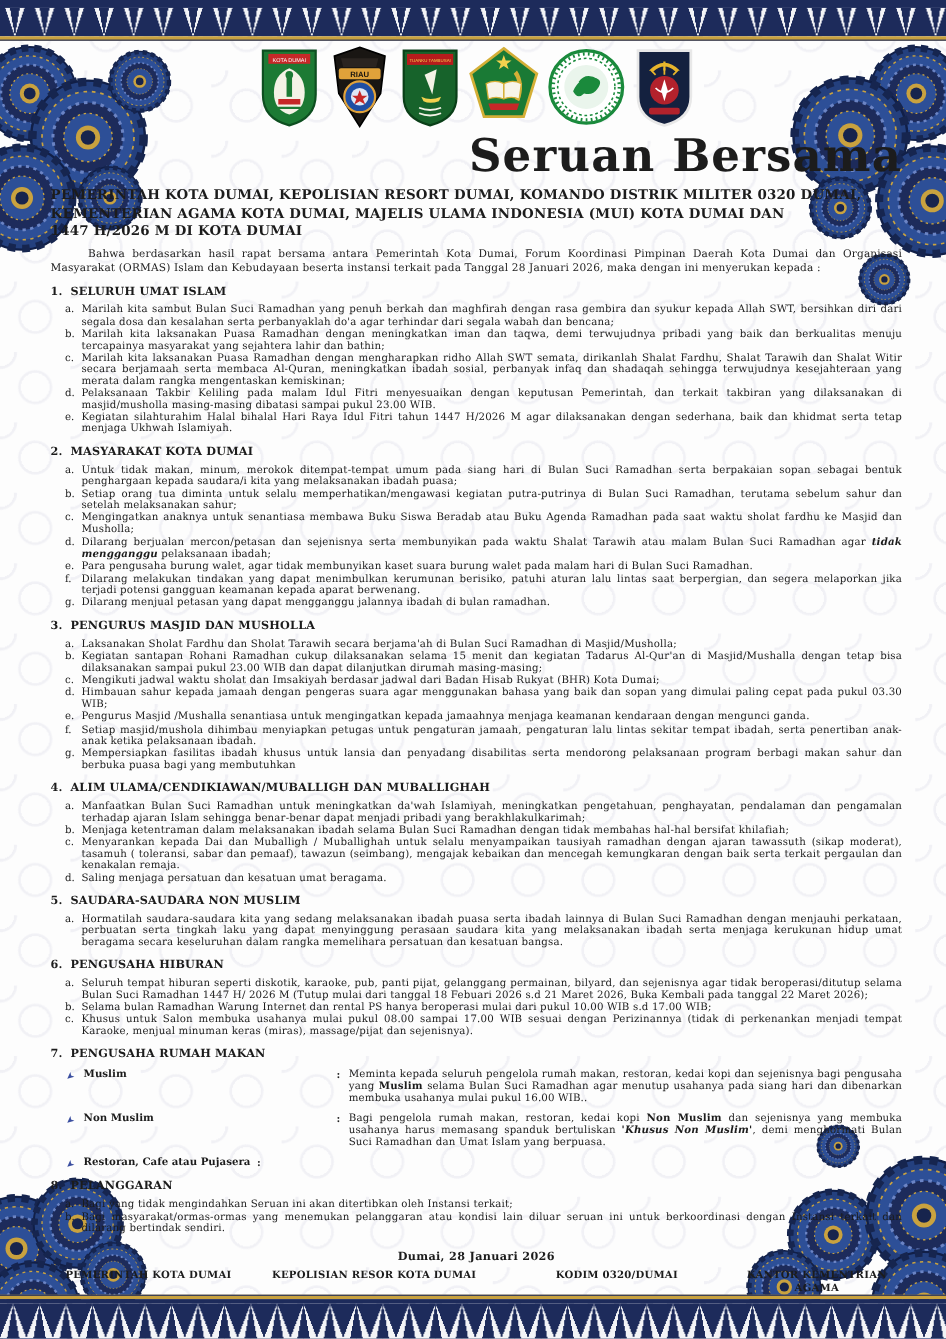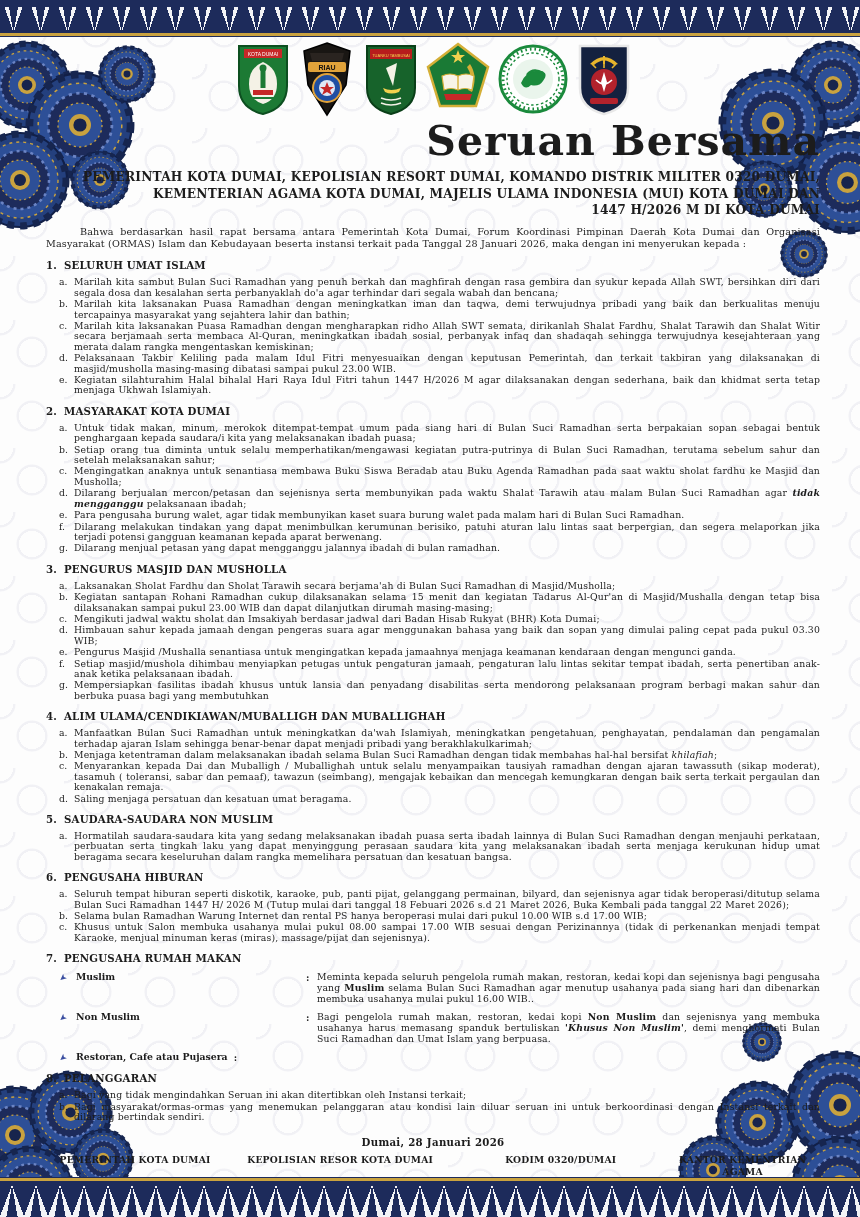--- a/index.html
+++ b/index.html
@@ -36,31 +36,31 @@
     background-size:24px 100%,24px 100%;background-repeat:repeat-x;
   }
   .gold-bottom{position:absolute;bottom:36px;left:0;right:0;height:3px;background:#c9a23f;border-top:1px solid #1d2b5b;z-index:4}
   
   svg.mandala{position:absolute;z-index:1}
   
   .content{position:absolute;left:46px;right:40px;top:40px;bottom:42px;z-index:2}
   .logos-row{display:flex;justify-content:center;align-items:center;gap:7px;height:78px}
   .logos-row svg{display:block}
   .doc-title{text-align:right;font-size:41px;font-weight:bold;letter-spacing:1px;line-height:1.05;margin:2px 0 6px}
-  .org-lines{text-align:right;font-weight:bold;font-size:12.2px;line-height:16.6px;letter-spacing:.2px}
+  .org-lines{text-align:left;font-weight:bold;font-size:12.2px;line-height:16.6px;letter-spacing:.2px}
   .intro{font-size:9.6px;line-height:1.25;text-align:justify;text-indent:34px;margin-top:7px;letter-spacing:.15px}
   .sec{margin-top:9px}
   .sec-h{display:flex;font-weight:bold;font-size:10.2px;margin-bottom:6px;letter-spacing:.2px}
   .sec-h .no{width:18px;flex:none}
   .item{display:flex;padding-left:13px;margin-bottom:1px}
   .item .lbl{width:15px;flex:none;font-size:9.3px;line-height:1.12}
   .item p{margin:0;flex:1;font-size:9.3px;line-height:1.12;text-align:justify;letter-spacing:.15px}
   .seg-b{font-weight:bold}
   .seg-bi{font-weight:bold;font-style:italic}
-  .seg-i{font-style:italic}
+  .seg-i{}
   .rm-row{display:flex;padding-left:13px;margin:8px 0;align-items:flex-start}
   .rm-icon{width:17px;flex:none;color:#3b4fa0;font-size:9px;line-height:1;padding-top:1px}
   .rm-icon i{display:inline-block;transform:rotate(140deg);font-style:normal}
   .rm-label{width:230px;flex:none;font-weight:bold;font-size:9.3px;line-height:1.15}
   .rm-colon{width:11px;flex:none;font-weight:bold;font-size:9.3px}
   .rm-desc{margin:0;flex:1;font-size:9.3px;line-height:1.15;text-align:justify;letter-spacing:.15px}
   .rm-row.wide .rm-label{width:auto;padding-right:6px}
   .closing{font-size:9.6px;padding-left:13px;margin-top:12px}
   .date-line{text-align:center;font-weight:bold;font-size:10.2px;margin:13px 0 4px;letter-spacing:.3px}
   .sig-grid1{display:flex;margin-top:6px}

